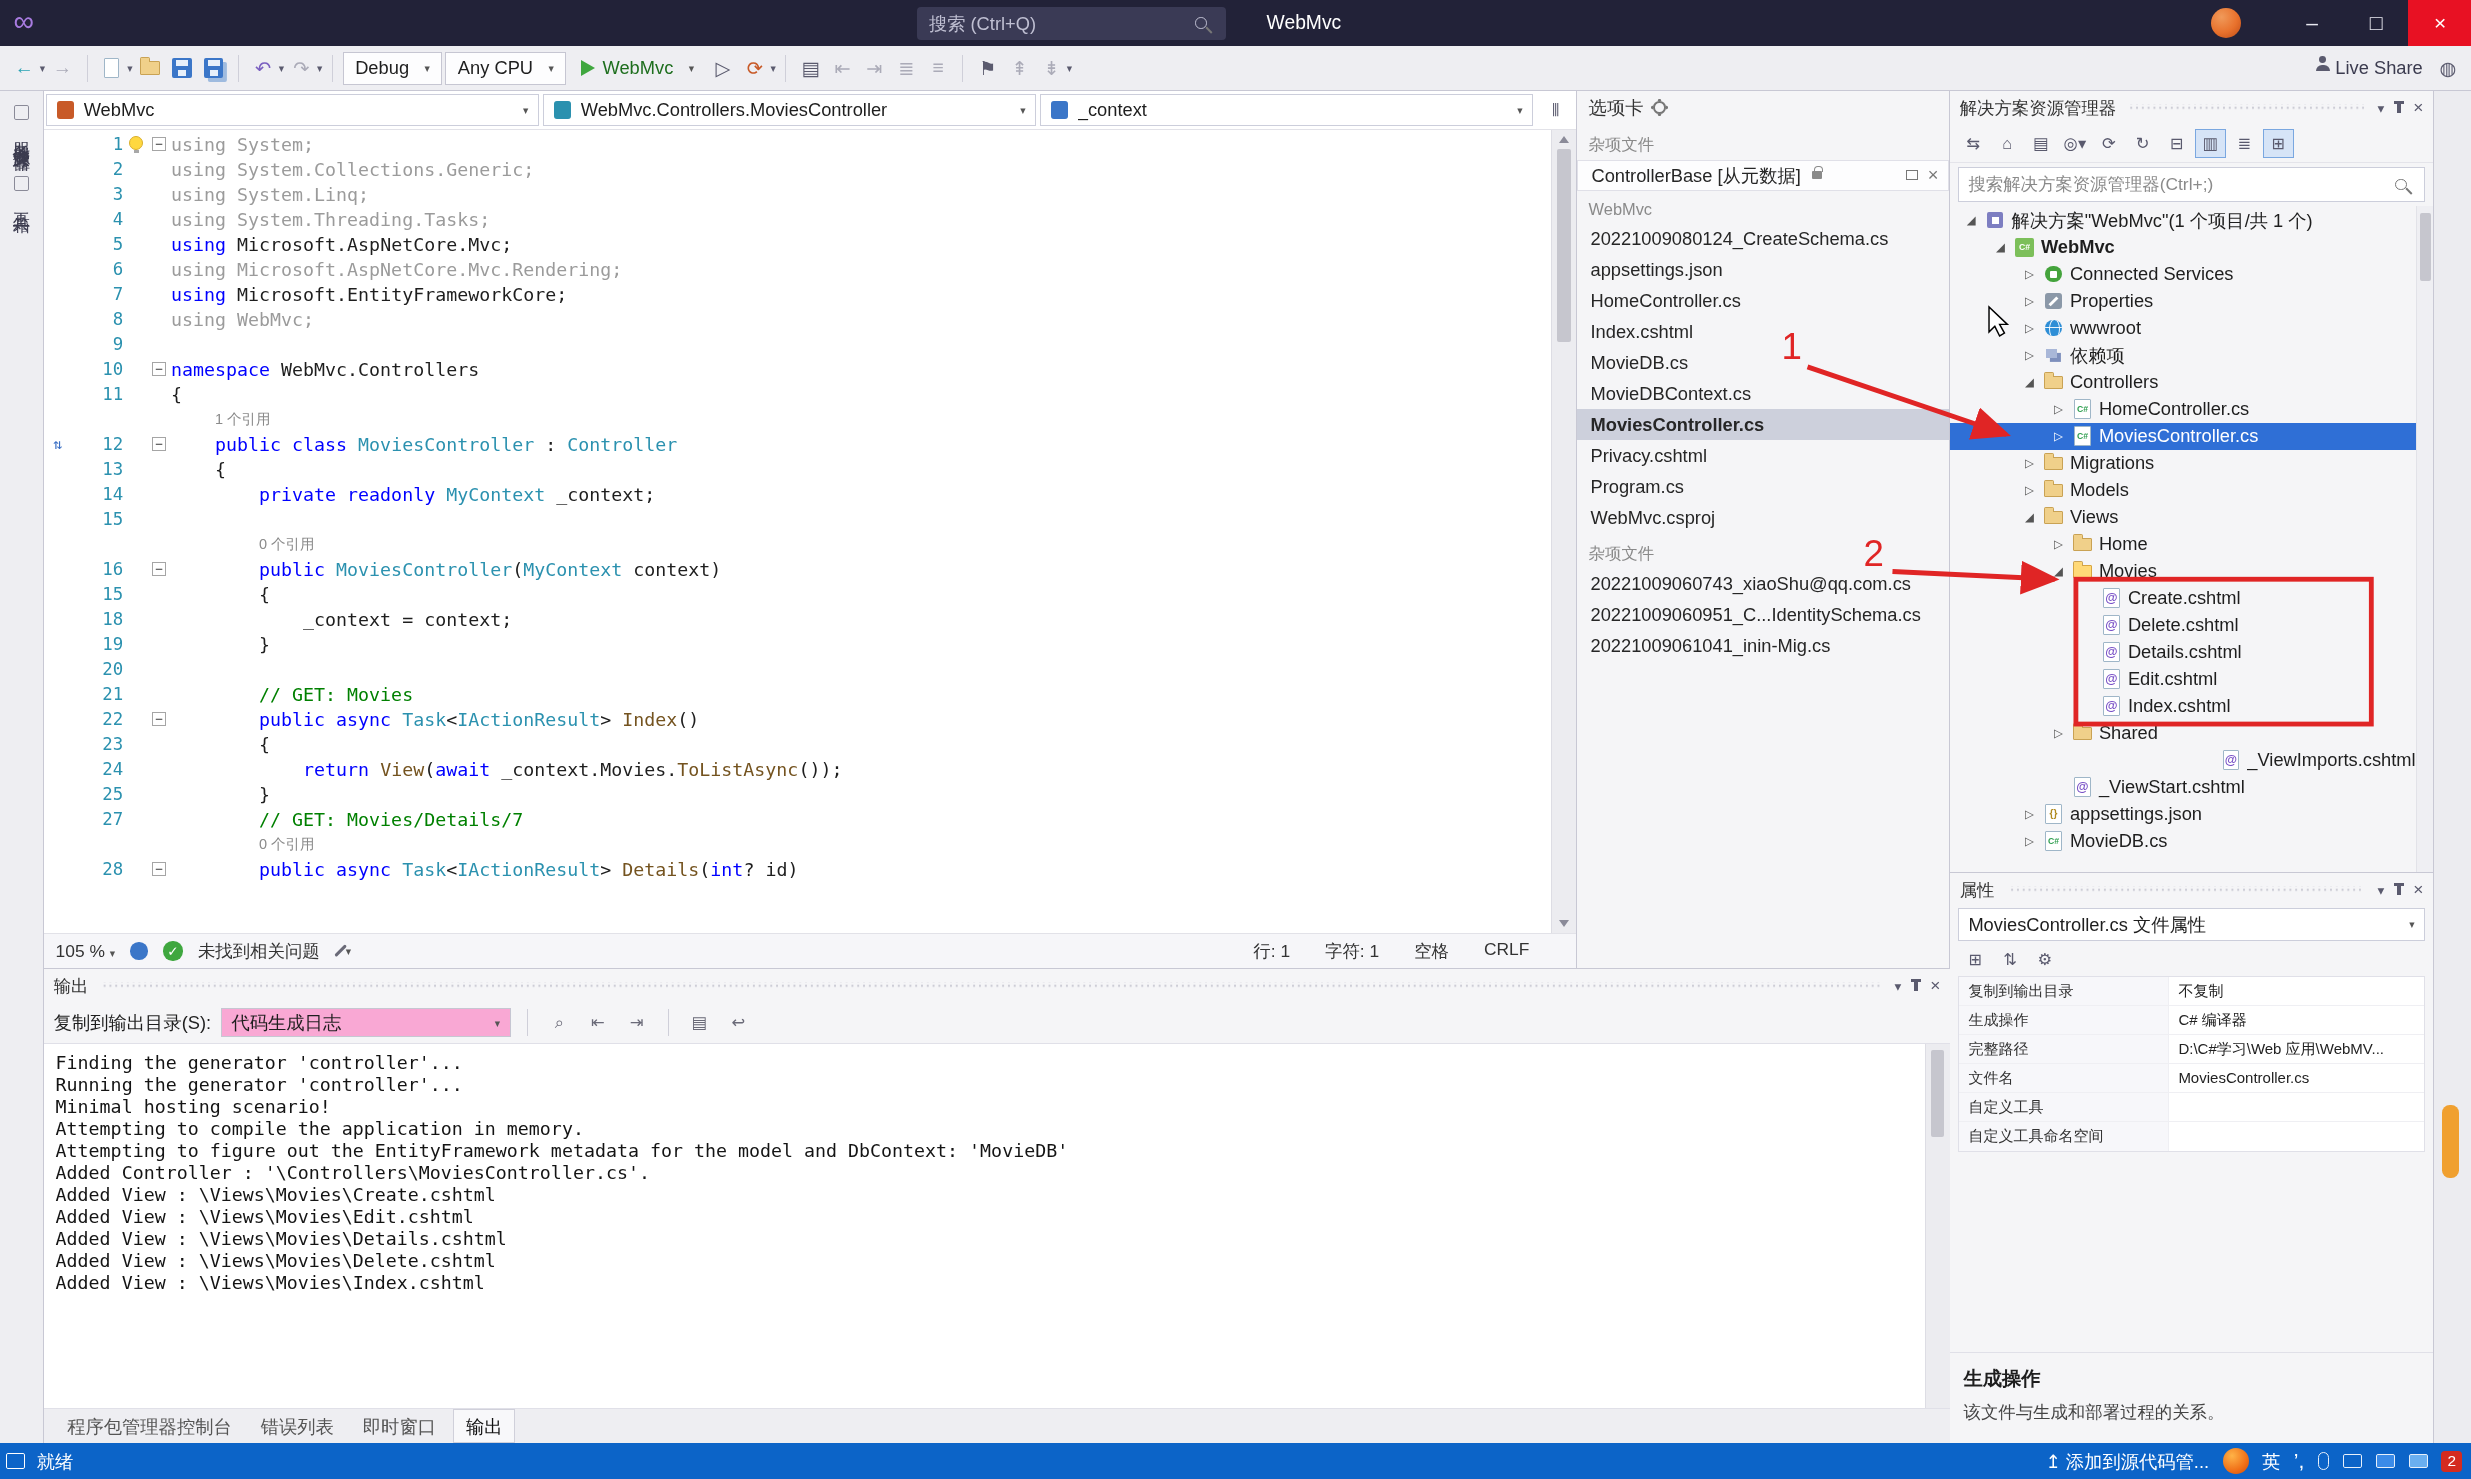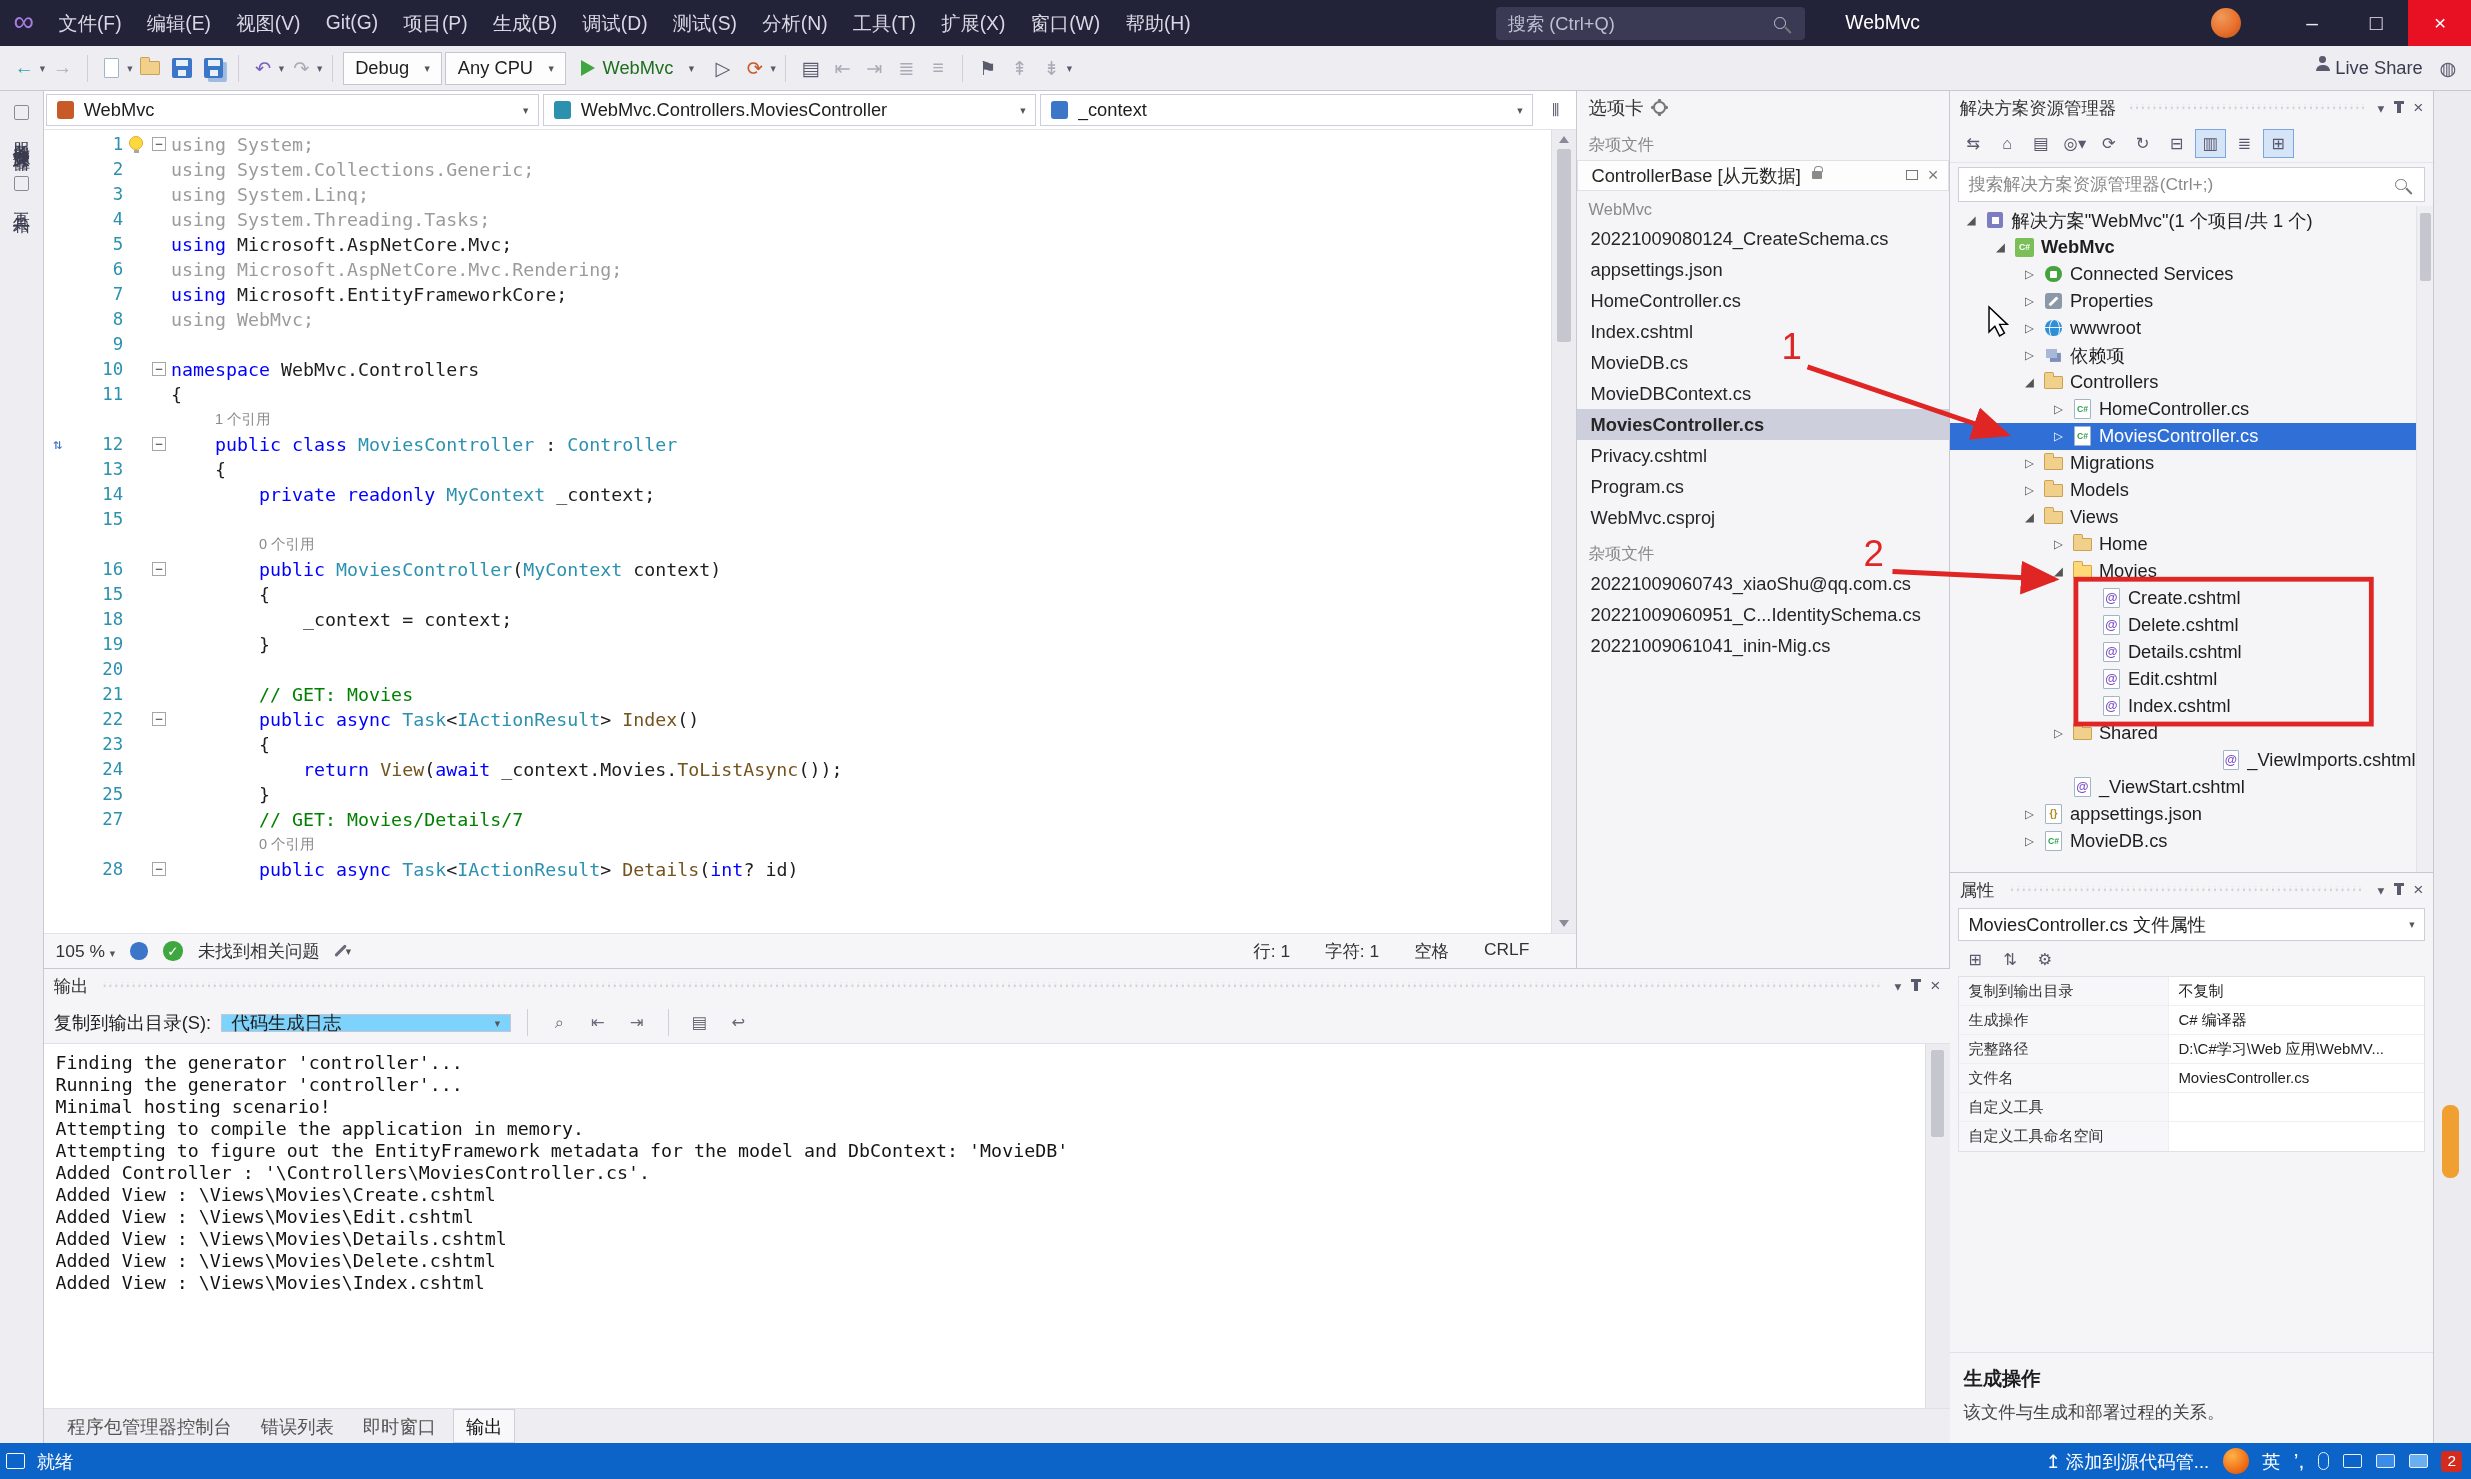--- a/index.html
+++ b/index.html
@@ -128,21 +128,21 @@
   .prow:last-child{border-bottom:none}
   .pkey{width:210px;flex:none;padding:0 9.7px;background:#F7F7FA;border-right:1px solid #EFEFF3;color:#333;white-space:nowrap;overflow:hidden}
   .pval{flex:1;padding:0 9.7px;color:#222;white-space:nowrap;overflow:hidden}
   .props-desc{margin-top:auto;border-top:1px solid #E0E0E8;padding:11.6px 13.5px 19.3px;background:var(--panel)}
   .pd-title{font-weight:bold;font-size:19.3px;margin-bottom:7.7px}
   .pd-text{font-size:17.4px;color:#444}
 
   
   .output-panel{height:475px;flex:none;border-top:1px solid var(--line);background:var(--panel);display:flex;flex-direction:column}
   .out-toolbar{height:41px;display:flex;align-items:center;gap:9.7px;padding:0 9.7px;flex:none}
-  .out-combo{width:290px;height:18px;background:#7dd3fc;border:1px solid #C6C6D2;display:flex;align-items:center;justify-content:space-between;padding:0 9.7px;font-size:18.3px}
+  .out-combo{width:290px;height:29px;background:#f9a8d4;border:1px solid #C6C6D2;display:flex;align-items:center;justify-content:space-between;padding:0 9.7px;font-size:18.3px}
   .ot-ico{width:29px;height:27px;display:flex;align-items:center;justify-content:center;color:#6A6A78;font-size:16.4px}
   .out-body{flex:1;display:flex;min-height:0;background:#fff;border-top:1px solid #E0E0E8}
   .out-lines{flex:1;font-family:var(--mono);font-size:18.3px;line-height:22px;padding:7.7px 11.6px;color:#141414;overflow:hidden;white-space:pre}
   .out-scroll{width:25px;background:#ECECF0;border-left:1px solid #DDDDE4;flex:none;position:relative}
   .out-thumb{position:absolute;top:5.8px;left:4.8px;width:13.5px;height:87px;background:#C6C6CE;border-radius:1.9px}
   .out-tabs{height:35px;display:flex;align-items:center;gap:5.8px;padding:0 11.6px;flex:none;background:var(--chrome);border-top:1px solid #E0E0E8}
   .otab{padding:3.9px 11.6px;color:#555;white-space:nowrap}
   .otab.active{background:#F8F8FA;border:1px solid #D0D0DA;color:#111}
 
   
@@ -179,35 +179,20 @@
 
   .annot{position:absolute;inset:0;width:2472px;height:1479px;pointer-events:none;z-index:60}
 </style>
 </head>
 <body>
 
 <div class="app">
 
   <div class="titlebar">
     <span class="vslogo">∞</span>
-    <div id="menu-bar" style="display:flex;height:46px">
-        <span class="menu-item">文件(F)</span>
-        <span class="menu-item">编辑(E)</span>
-        <span class="menu-item">视图(V)</span>
-        <span class="menu-item">Git(G)</span>
-        <span class="menu-item">项目(P)</span>
-        <span class="menu-item">生成(B)</span>
-        <span class="menu-item">调试(D)</span>
-        <span class="menu-item">测试(S)</span>
-        <span class="menu-item">分析(N)</span>
-        <span class="menu-item">工具(T)</span>
-        <span class="menu-item">扩展(X)</span>
-        <span class="menu-item">窗口(W)</span>
-        <span class="menu-item">帮助(H)</span>
-      </div>
     <div style="flex:1"></div>
     <div class="tb-search">
       <span>搜索 (Ctrl+Q)</span>
       <span class="ic-search" style="border-color:#BFBFD2"></span>
     </div>
     <span class="win-title">WebMvc</span>
     <div style="flex:1"></div>
     <span class="avatar" style="background:radial-gradient(circle at 35% 30%,#F09A5A,#E8712C 55%,#BC4A16)"></span>
     <div class="win-btns">
       <span class="wb">–</span>

